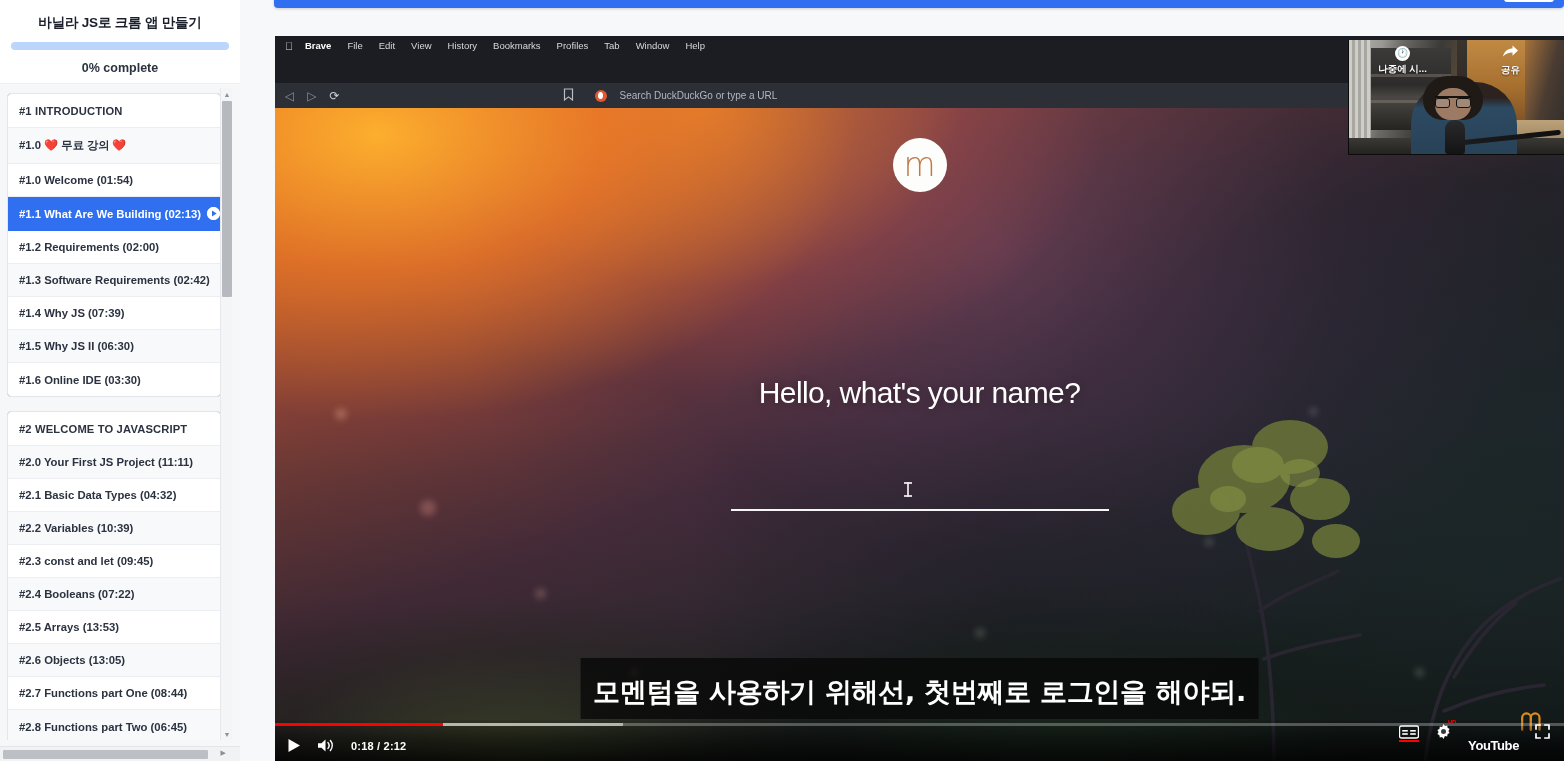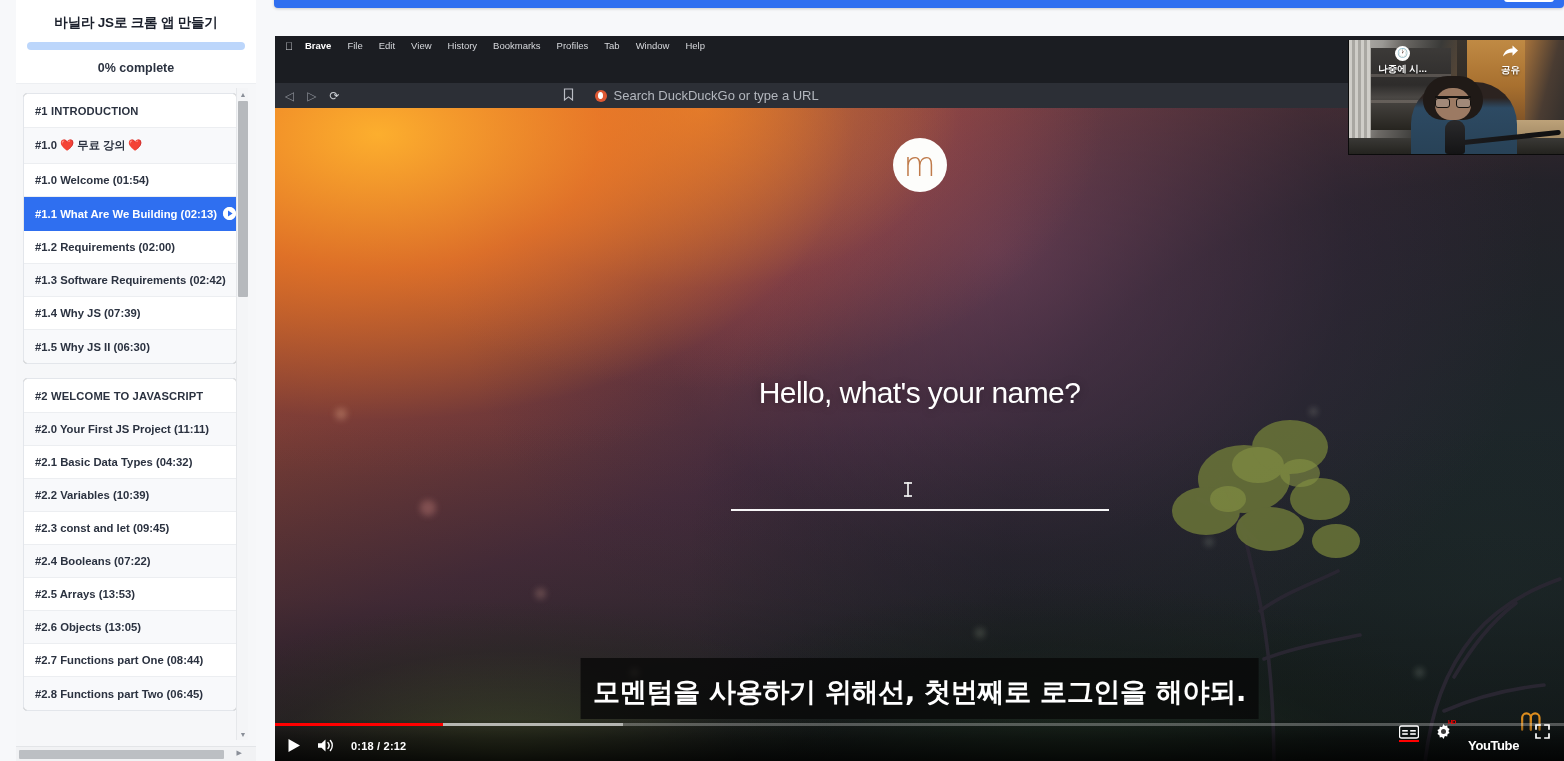--- a/index.html
+++ b/index.html
@@ -6,21 +6,21 @@
   html, body {
     width: 1564px; height: 761px;
     overflow: hidden;
     font-family: "Liberation Sans", "DejaVu Sans", sans-serif;
     background: #f7f8fa;
   }
   .page { position: relative; width: 1564px; height: 761px; }
 
   
   .sidebar {
-    position: absolute; left: 16px; top: 0;
+    position: absolute; left: 0; top: 0;
     width: 240px; height: 761px;
     background: #f6f7f9;
     overflow: hidden;
   }
   .course-head {
     background: #ffffff;
     padding: 8px 10px 14px 10px;
     height: 84px;
     border-bottom: 1px solid #edeff2;
   }
@@ -191,22 +191,22 @@
   
   .urlbar-row {
     position: relative; height: 25px; background: #2c2f36;
     display: flex; align-items: center; padding: 0 10px; gap: 13px; z-index: 5;
   }
   .navbtn { color: #8b8f97; font-size: 12px; line-height: 12px; }
   .navbtn.reload { color: #c9ccd2; }
   .bookmark-ico { margin-left: 210px; color: #b9bcc3; }
   .omnibox {
     flex: 1; height: 18px; margin-left: 8px; margin-right: 100px;
-    display: flex; align-items: center; gap: 7px;
-    font-size: 13px; color: #b3b7be;
+    display: flex; align-items: center; gap: 13px;
+    font-size: 10px; color: #b3b7be;
   }
   .ddg-ico {
     width: 12px; height: 12px; border-radius: 50%;
     background: #de5833; display: inline-block; position: relative;
   }
   .ddg-ico::after {
     content: ""; position: absolute; left: 3.5px; top: 2.5px;
     width: 5px; height: 7px; border-radius: 50% 50% 45% 45%; background: #fff;
   }
   .urlbar-right {
@@ -451,20 +451,23 @@
             <span>#1.2 Requirements (02:00)</span>
           </div>
         <div class="lesson">
             <span>#1.3 Software Requirements (02:42)</span>
           </div>
         <div class="lesson">
             <span>#1.4 Why JS (07:39)</span>
           </div>
         <div class="lesson">
             <span>#1.5 Why JS II (06:30)</span>
+          </div>
+        <div class="lesson">
+            <span>#1.6 Online IDE (03:30)</span>
           </div>
       </div>
 
       <div class="section-card">
         <div class="section-title">#2 WELCOME TO JAVASCRIPT</div>
         <div class="lesson">
             <span>#2.0 Your First JS Project (11:11)</span>
           </div>
         <div class="lesson">
             <span>#2.1 Basic Data Types (04:32)</span>

